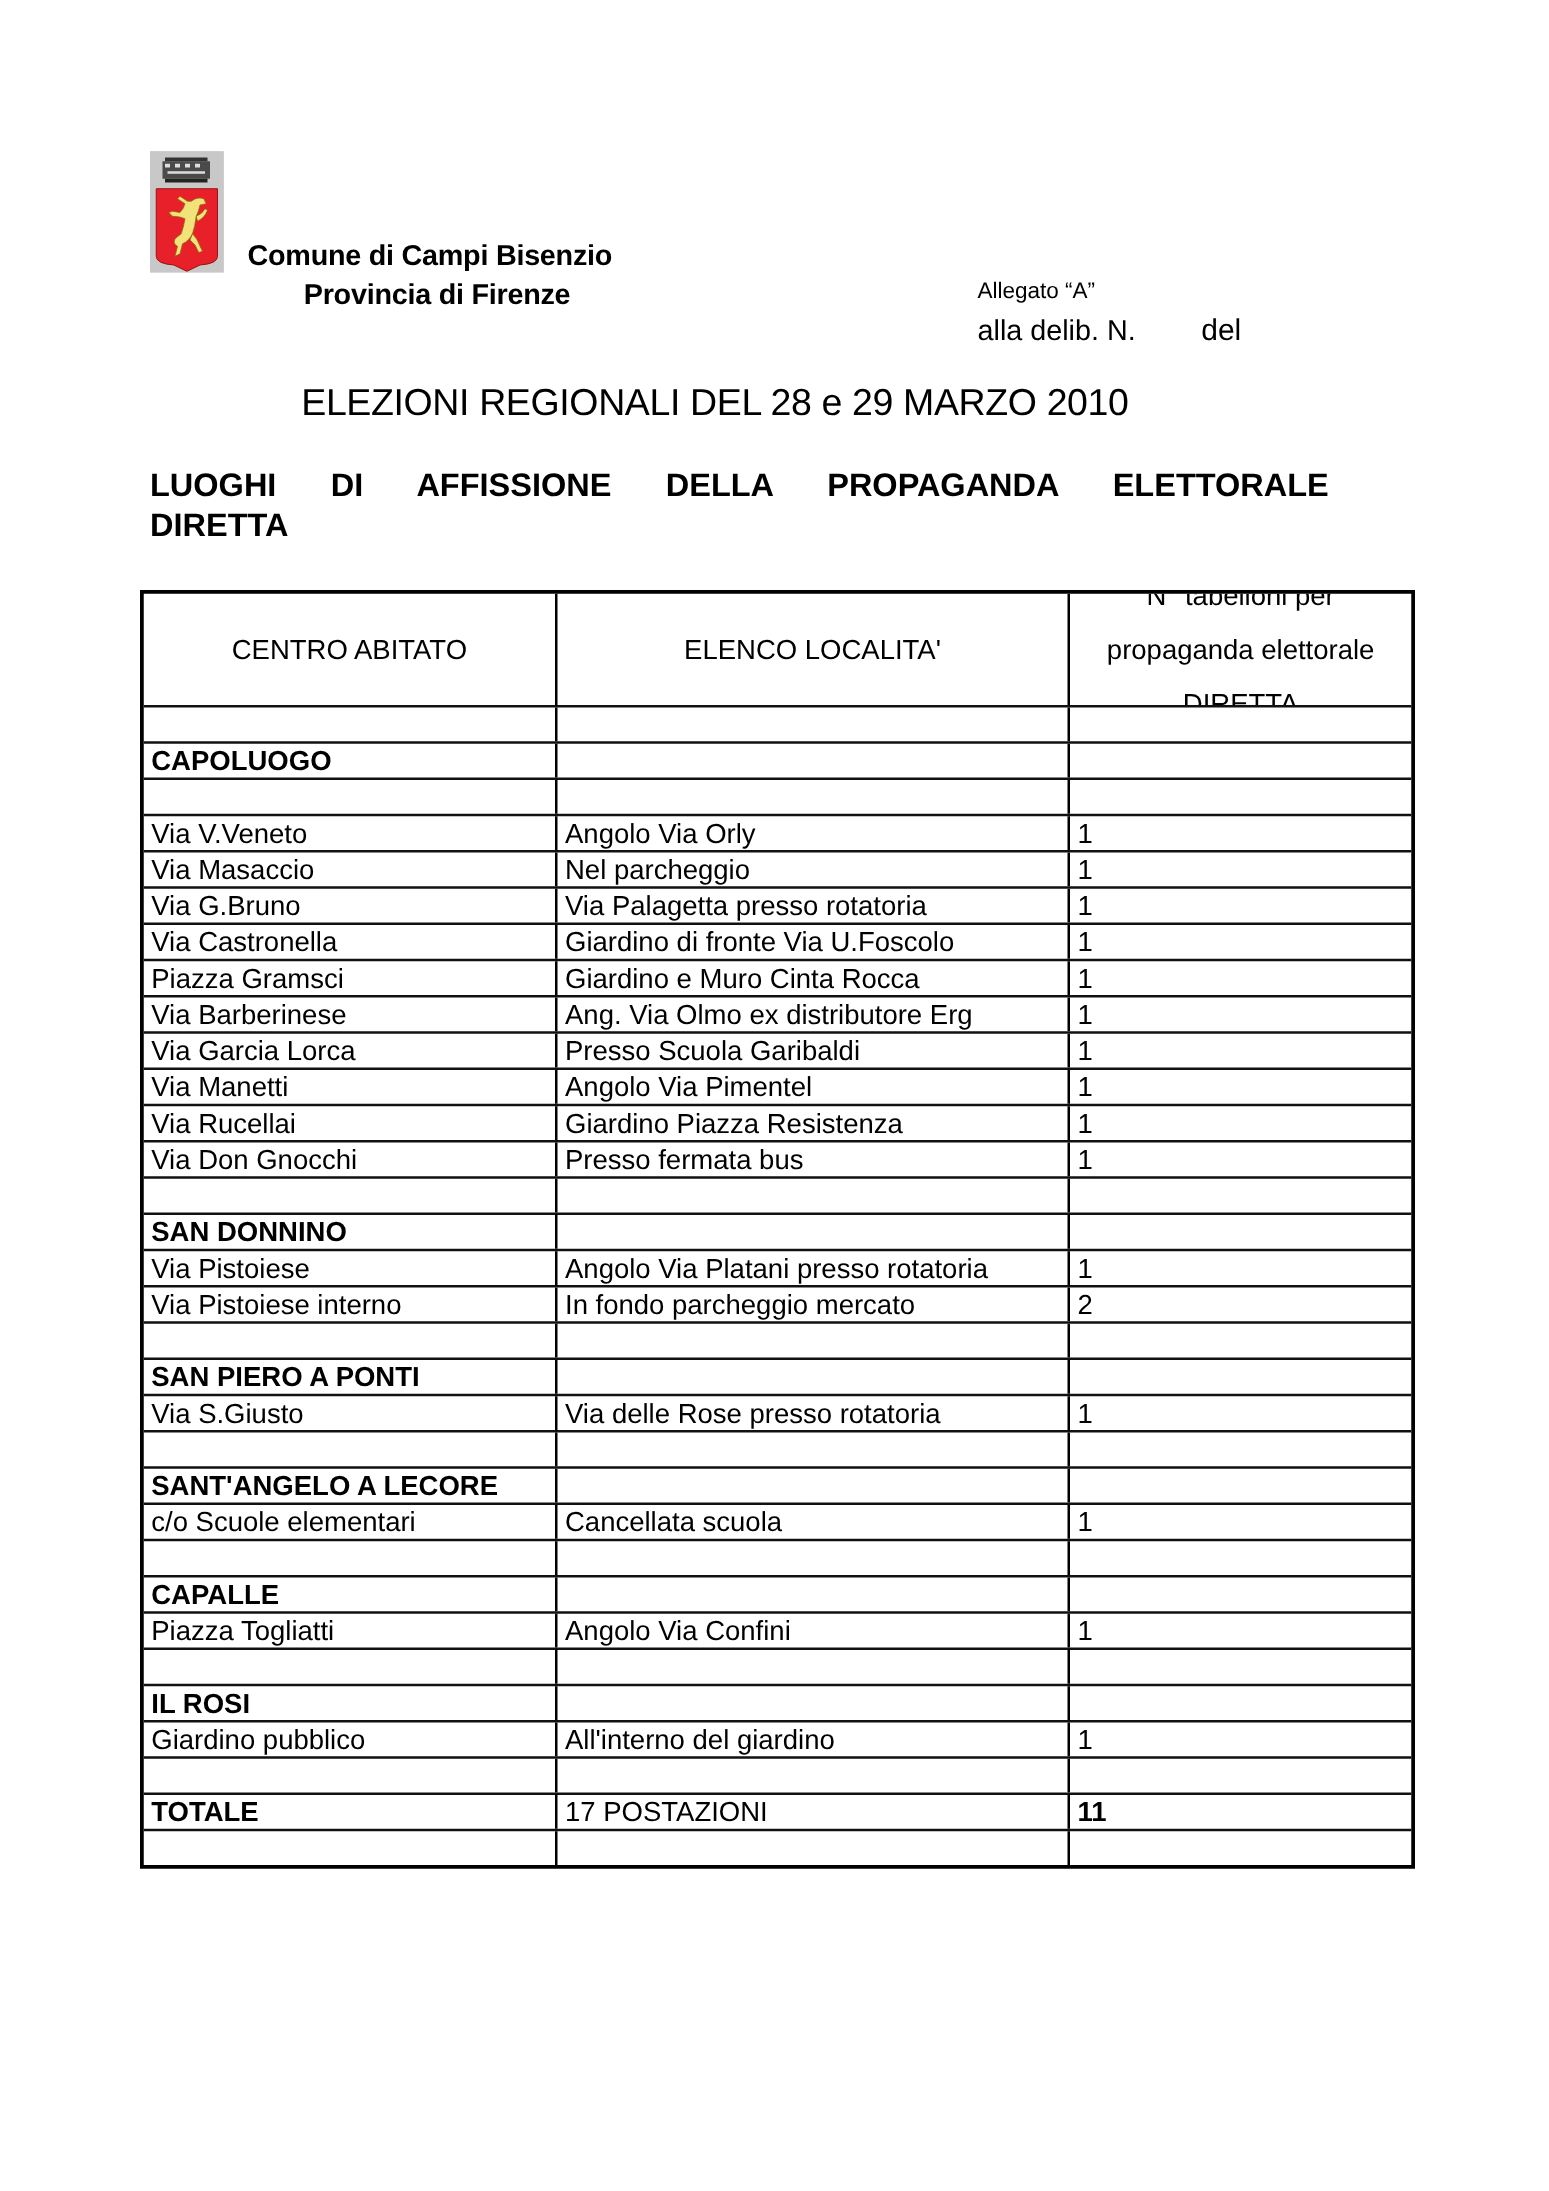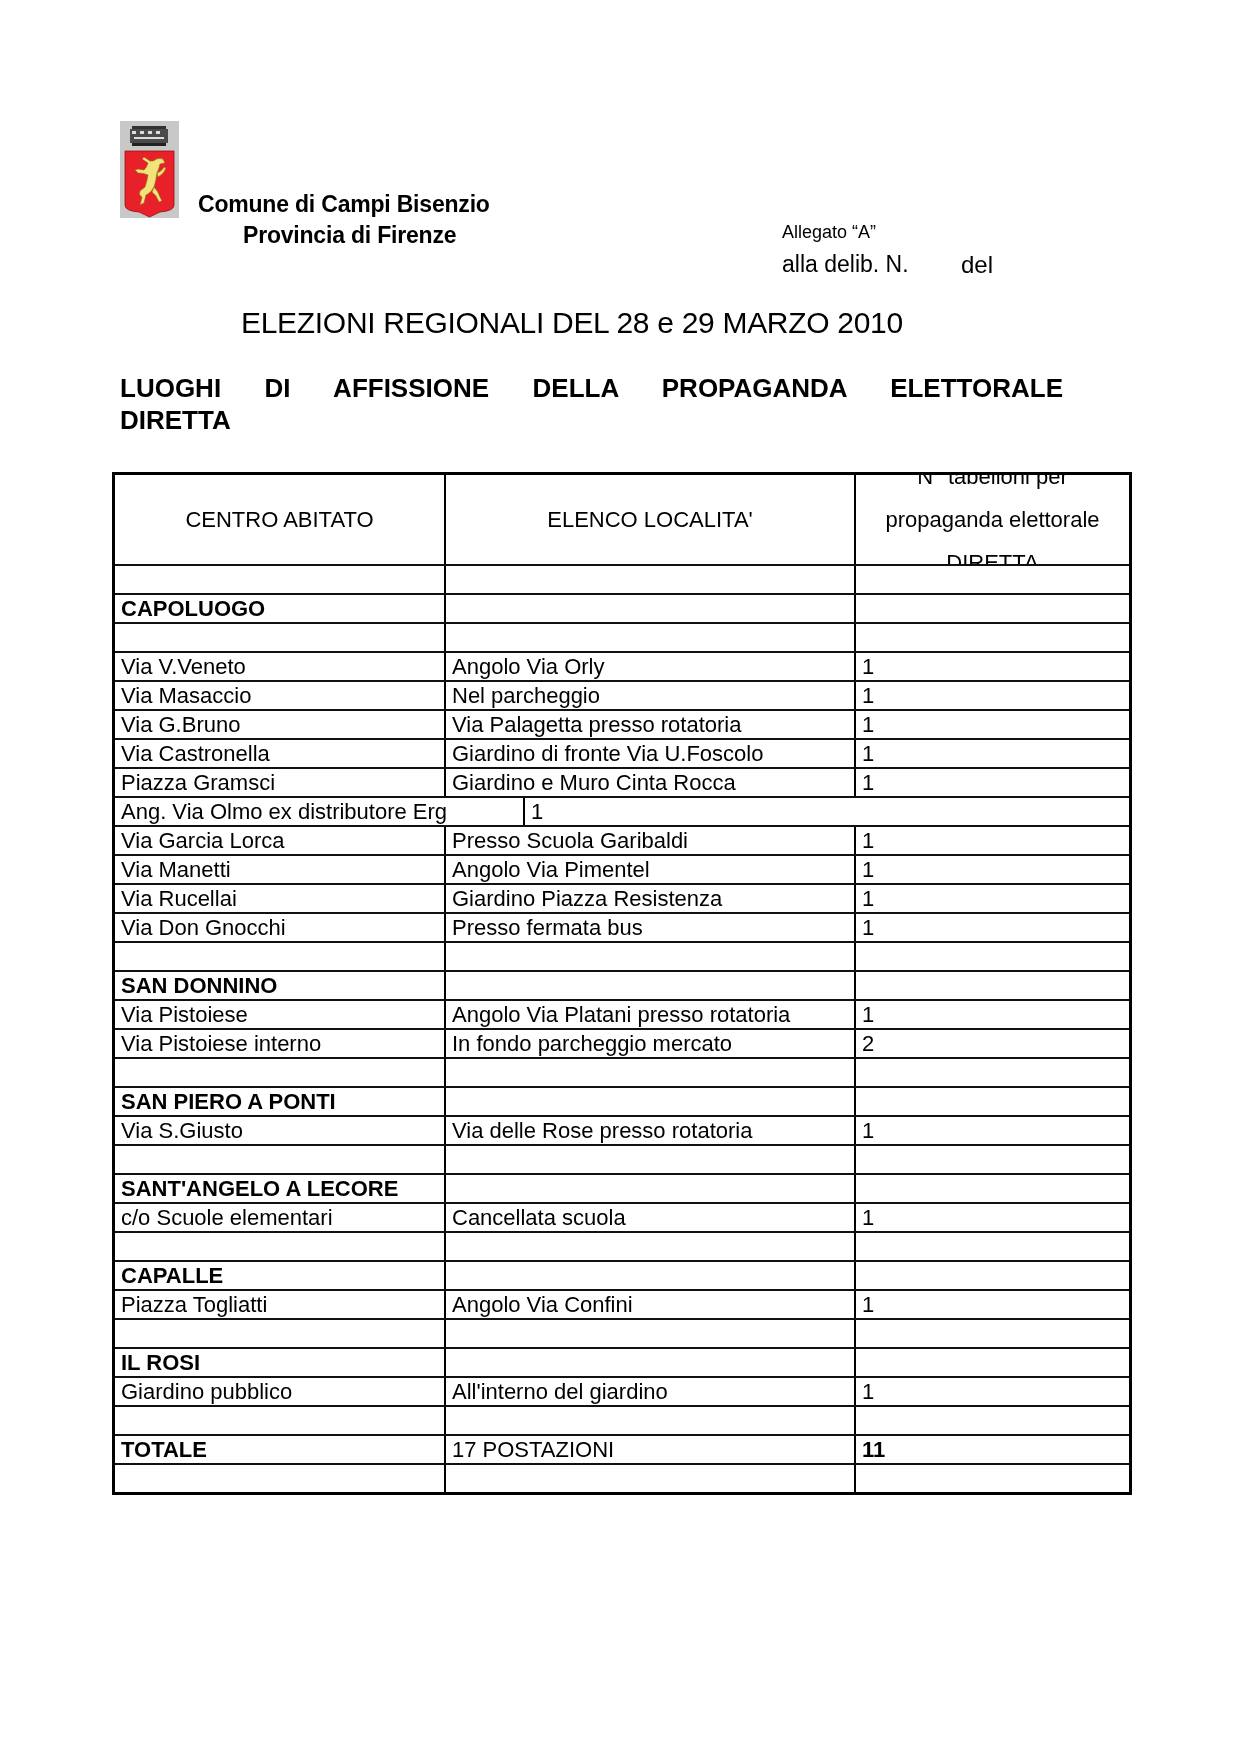--- a/index.html
+++ b/index.html
@@ -121,20 +121,21 @@
         <div class="cell c1">Via Castronella</div>
         <div class="cell c2">Giardino di fronte Via U.Foscolo</div>
         <div class="cell c3">1</div>
       </div>
       <div class="row">
         <div class="cell c1">Piazza Gramsci</div>
         <div class="cell c2">Giardino e Muro Cinta Rocca</div>
         <div class="cell c3">1</div>
       </div>
       <div class="row">
+        <div class="cell c1">Via Barberinese</div>
         <div class="cell c2">Ang. Via Olmo ex distributore Erg</div>
         <div class="cell c3">1</div>
       </div>
       <div class="row">
         <div class="cell c1">Via Garcia Lorca</div>
         <div class="cell c2">Presso Scuola Garibaldi</div>
         <div class="cell c3">1</div>
       </div>
       <div class="row">
         <div class="cell c1">Via Manetti</div>

